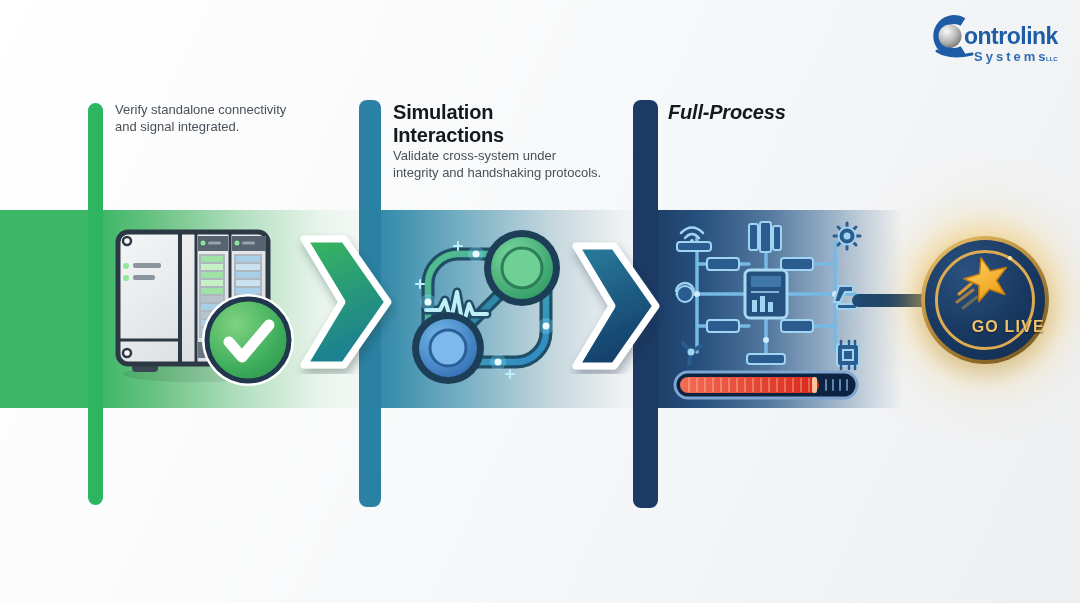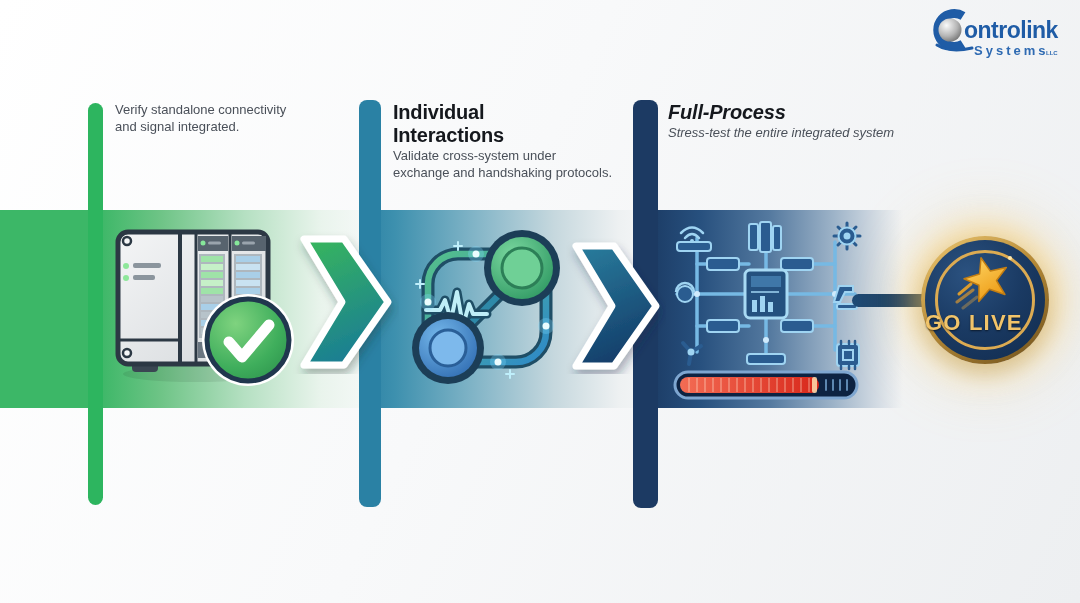--- a/index.html
+++ b/index.html
@@ -45,26 +45,26 @@
   .badge-outer{ position:absolute; left:921px; top:236px; width:128px; height:128px;
     border-radius:50%; padding:4px; z-index:2;
     background:linear-gradient(145deg,#efca74 0%,#b88c38 45%,#6d4f1b 100%);
     box-shadow:0 0 28px 10px rgba(247,199,96,.50), 0 0 60px 22px rgba(247,199,96,.22),
                0 8px 18px rgba(0,0,0,.18); }
   .badge-inner{ position:relative; width:100%; height:100%; border-radius:50%;
     background:radial-gradient(circle at 35% 28%, #2b5280 0%, #1a3a63 48%, #112b4d 100%); }
   .badge-ring{ position:absolute; inset:10px; border-radius:50%;
     border:3px solid #dcab52; }
   .badge-star{ position:absolute; left:24px; top:10px; }
-  .badge-label{ position:absolute; left:0; bottom:24px; width:100%; text-align:left;
-    font-size:22px; font-weight:800; letter-spacing:1.2px; color:#f1c46a;
+  .badge-label{ position:absolute; left:0; bottom:24px; width:100%; text-align:right;
+    font-size:16px; font-weight:800; letter-spacing:1.2px; color:#f1c46a;
     text-shadow:0 1px 2px rgba(0,0,0,.55); }
 
   
-  .logo{ position:absolute; right:14px; top:4px; }
+  .logo{ position:absolute; right:14px; top:10px; }
   .logo-main{ font:700 23px "Liberation Sans", sans-serif; letter-spacing:-0.5px; }
   .logo-sub{ font:700 13px "Liberation Sans", sans-serif; letter-spacing:3px; }
   .logo-llc{ font:700 6px "Liberation Sans", sans-serif; }
 </style>
 </head>
 <body>
 
 <div class="canvas">
 
   <div class="band band-1"></div>
@@ -77,35 +77,35 @@
 
   <div class="stage-text s1">
     <div class="stage-desc">
       <span>Verify standalone connectivity</span><br>
       <span>and signal integrated.</span>
     </div>
   </div>
 
   <div class="stage-text s2">
     <div class="stage-title">
-      <span>Individual</span><br>
+      <span>Simulation</span><br>
       <span>Interactions</span>
     </div>
     <div class="stage-desc">
       <span>Validate cross-system under</span><br>
-      <span>exchange and handshaking protocols.</span>
+      <span>integrity and handshaking protocols.</span>
     </div>
   </div>
 
   <div class="stage-text s3">
     <div class="stage-title">
       <span>Full-Process</span><br>
     </div>
     <div class="stage-desc">
-      <span>Stress-test the entire integrated system</span><br>
+      <br>
     </div>
   </div>
 
   <svg class="icon-abs plc-icon" width="198" height="172" viewBox="0 0 198 172">
     <defs>
       <linearGradient id="gBody" x1="0" y1="0" x2="1" y2="1">
         <stop offset="0" stop-color="#f4f5f6"></stop>
           <stop offset="1" stop-color="#d4d8db"></stop>
       </linearGradient>
       <radialGradient id="gCheck" cx="0.35" cy="0.3" r="0.9">

